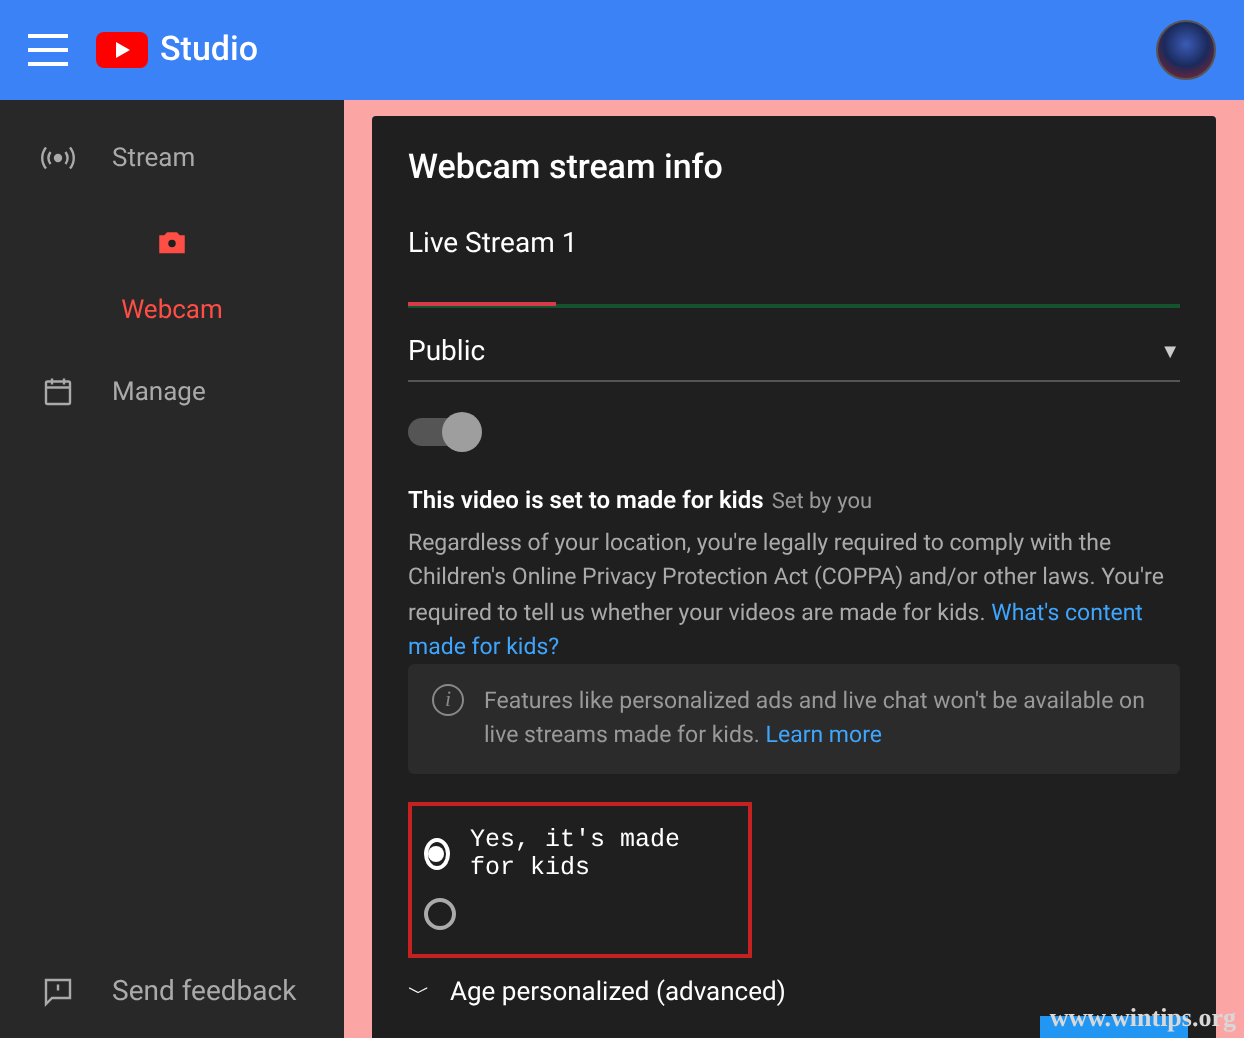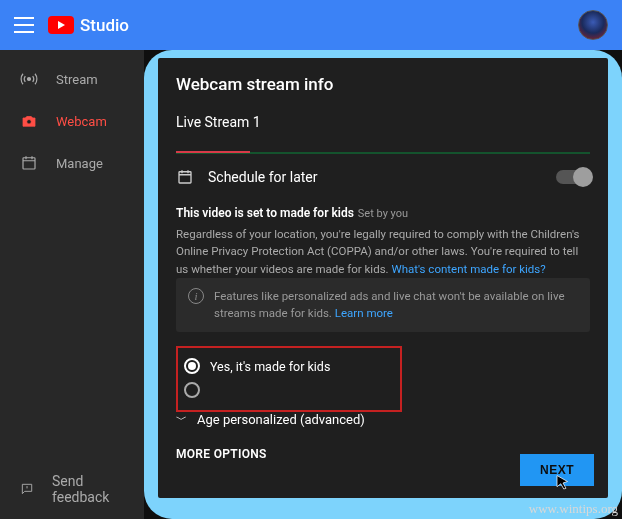--- a/index.html
+++ b/index.html
@@ -36,48 +36,47 @@
     border-top: 4.5px solid transparent;
     border-bottom: 4.5px solid transparent;
   }
   .avatar {
     width: 30px; height: 30px; border-radius:50%;
     background: radial-gradient(circle at 50% 40%, #3b5bb5 0%, #1a2a5c 50%, #a02020 100%);
     border: 1px solid #555;
   }
   .layout { display:flex; height: calc(519px - 50px); }
   .sidebar {
-    width: 144px;
+    width: 172px;
     background: #282828;
     display:flex;
     flex-direction:column;
     justify-content: space-between;
     padding-top: 8px;
   }
   .sidebar-list { list-style:none; }
   .sidebar-item {
     display:flex; align-items:center; gap:18px;
     padding: 12px 20px;
     color:#aaa;
     font-size:13px;
     cursor:pointer;
   }
-  .sidebar-item.active { color:#ff4e45; }
+  .sidebar-item.active { color:#ff4e45;flex-direction:column; }
   .sidebar-item.active .side-icon { stroke:#ff4e45; fill:#ff4e45;}
   .side-icon { width:18px; height:18px; flex-shrink:0; }
   .sidebar-footer {
     display:flex; align-items:center; gap:18px;
     padding: 14px 20px; color:#aaa; font-size:14px; cursor:pointer;
   }
   .feedback-icon { width:18px; height:18px; }
   .main {
-    flex:1; background:#7dd3fc; overflow:auto;
+    flex:1; background:#fca5a5; overflow:auto;
     padding: 8px 14px 10px 14px;
     position:relative;
-    border-radius:28px;
   }
   .panel {
     background:#1f1f1f; border-radius:2px;
     padding: 16px 18px 14px 18px;
     min-height: 440px;
     position:relative;
   }
   .panel-title { font-size:17px; font-weight:500; margin-bottom:20px; }
   .field-title {
     font-size:14px; color:#fff; padding-bottom:22px;
@@ -125,21 +124,23 @@
   .info-icon {
     width:16px; height:16px; flex-shrink:0;
     border:1.5px solid #888; border-radius:50%;
     font-size:11px; color:#888;
     display:flex; align-items:center; justify-content:center;
     font-style: italic; font-family: serif;
   }
   .radio-group {
     border: 2px solid #c52121;
     padding: 6px 10px 8px 6px;
-    width: 226px;
+    width: 172px;
+    margin-bottom: 10px;
+    font-family: Liberation Mono, monospace;
   }
   .radio-row {
     display:flex; align-items:center; gap:10px;
     font-size:12.5px; padding:4px 0; cursor:pointer;
   }
   .radio-outer {
     width:16px; height:16px; border:2px solid #aaa; border-radius:50%;
     display:flex; align-items:center; justify-content:center;
   }
   .radio-row.selected .radio-outer { border-color:#fff; }
@@ -159,20 +160,21 @@
     padding: 9px 20px; border:none; cursor:pointer;
   }
   .cursor-arrow {
     position:absolute; right:36px; bottom:6px; width:18px; height:18px;
     pointer-events:none;
   }
   .watermark {
     position:absolute; right:4px; bottom:2px;
     color:#d8d8d8; font-size:13px; font-family: Georgia, serif;
     pointer-events:none;
+    font-weight:bold;
   }
 </style>
 </head>
 <body>
 
 <div class="topbar">
   <div class="topbar-left">
     <div class="menu-icon">
       <span></span>
         <span></span>
@@ -220,29 +222,26 @@
       <span>Send feedback</span>
     </div>
   </aside>
 
   <main class="main">
     <div class="panel">
       <div class="panel-title">Webcam stream info</div>
 
       <div class="field-title underline-red">Live Stream 1</div>
 
+      <div class="select-row">
+        <span>Public</span>
+        <span class="caret">▼</span>
+      </div>
 
       <div class="sched-row">
-        <div class="sched-left">
-          <svg class="cal-icon" viewBox="0 0 24 24" fill="none" stroke="#ccc" stroke-width="1.8">
-            <rect x="4" y="5" width="16" height="15" rx="1"></rect>
-              <path d="M4 9h16M8 3v4M16 3v4"></path>
-          </svg>
-          <span>Schedule for later</span>
-        </div>
         <div class="toggle"></div>
       </div>
 
       <div class="kids-header">
         <span>This video is set to made for kids</span>
         <span class="set-by">Set by you</span>
       </div>
       <p class="legal">
         <span>Regardless of your location, you're legally required to comply with the Children's Online Privacy Protection Act (COPPA) and/or other laws. You're required to tell us whether your videos are made for kids. </span><a class="link">What's content made for kids?</a>
       </p>

